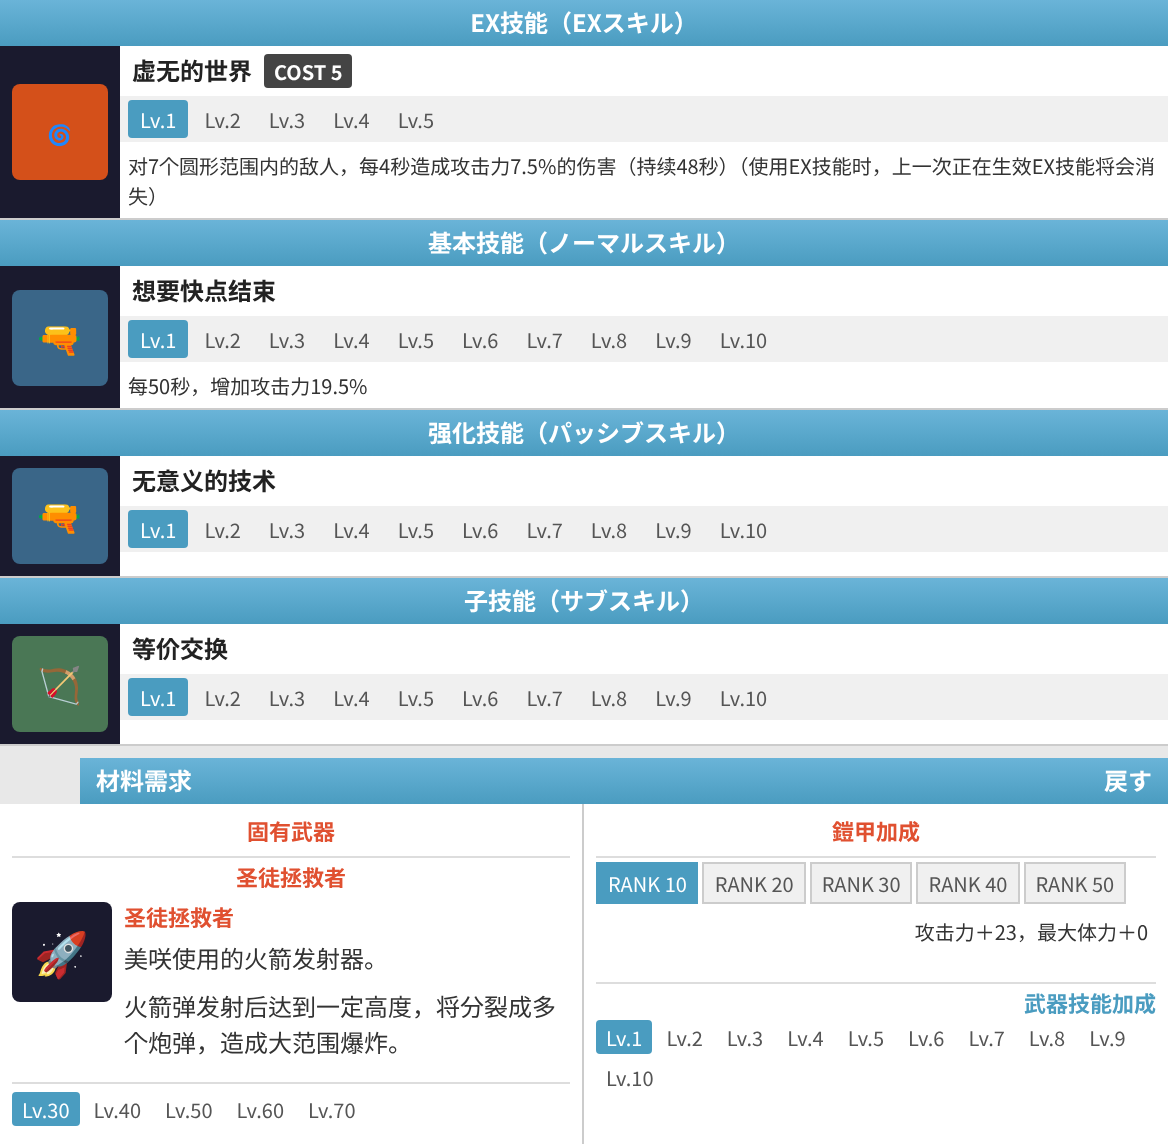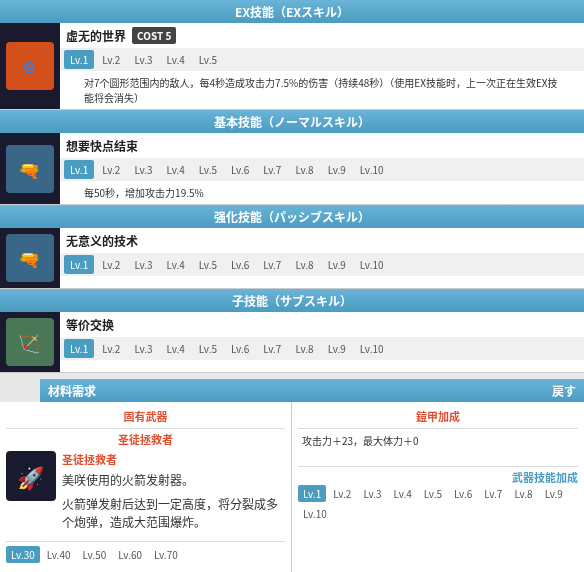--- a/index.html
+++ b/index.html
@@ -110,21 +110,21 @@
       cursor: pointer;
     }
 
     .level-tab.active {
       background: #4a9cc0;
       color: white;
       border-radius: 2px;
     }
 
     .skill-desc {
-      padding: 4px 24px;
+      padding: 4px 4px;
       font-size: 10px;
       color: #333;
       line-height: 1.5;
     }
 
     .materials-header {
       display: flex;
       justify-content: space-between;
       background: linear-gradient(to bottom, #6ab4d8, #4a9cc0);
       color: white;
@@ -191,20 +191,21 @@
     .rank-tab.active {
       background: #4a9cc0;
       color: white;
       border-color: #4a9cc0;
     }
 
     .rank-bonus-text {
       font-size: 10px;
       color: #333;
       padding: 2px 4px;
+      text-align: right;
     }
 
     .level-row {
       display: flex;
       align-items: center;
       gap: 2px;
       margin-bottom: 3px;
     }
 
     .level-tab-sm {
@@ -378,20 +379,27 @@
         <span class="level-tab-sm">Lv.60</span>
         <span class="level-tab-sm">Lv.70</span>
       </div>
 
     </div>
 
     <div class="bonus-section">
       <div class="sub-header">鎧甲加成</div>
       <div class="divider"></div>
 
+      <div class="rank-tabs">
+        <span class="rank-tab active">RANK 10</span>
+        <span class="rank-tab">RANK 20</span>
+        <span class="rank-tab">RANK 30</span>
+        <span class="rank-tab">RANK 40</span>
+        <span class="rank-tab">RANK 50</span>
+      </div>
       <div class="rank-bonus-text">攻击力＋23，最大体力＋0</div>
 
       <div class="divider" style="margin-top:16px;"></div>
 
       <div style="text-align:right;">
         <span class="weapon-bonus-header">武器技能加成</span>
       </div>
       <div class="level-row">
         <span class="level-tab-sm active">Lv.1</span>
         <span class="level-tab-sm">Lv.2</span>

